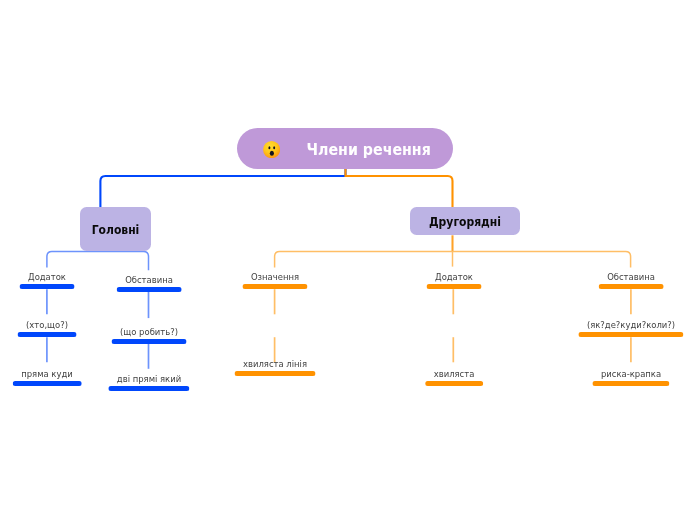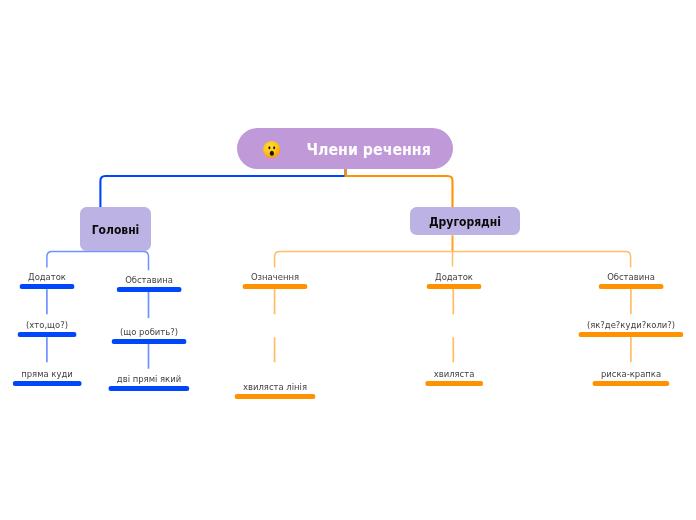--- a/index.html
+++ b/index.html
@@ -134,21 +134,21 @@
   </div>
 
   <div class="leaf b" style="left:46.9px;top:368.7px">
     <span class="txt">пряма куди</span>
     <span class="bar" style="background-color: rgb(0, 71, 252);"></span>
   </div>
   <div class="leaf b" style="left:148.5px;top:373.9px">
     <span class="txt">дві прямі який</span>
     <span class="bar" style="background-color: rgb(0, 71, 252);"></span>
   </div>
-  <div class="leaf o" style="left:274.6px;top:382px">
+  <div class="leaf o" style="left:274.6px;top:359px">
     <span class="txt">хвиляста лінія</span>
     <span class="bar" style="background-color: rgb(255, 146, 0);"></span>
   </div>
   <div class="leaf o" style="left:453.8px;top:369.2px">
     <span class="txt">хвиляста</span>
     <span class="bar" style="background-color: rgb(255, 146, 0);"></span>
   </div>
   <div class="leaf o" style="left:631.3px;top:368.7px">
     <span class="txt">риска-крапка</span>
     <span class="bar" style="background-color: rgb(255, 146, 0);"></span>

